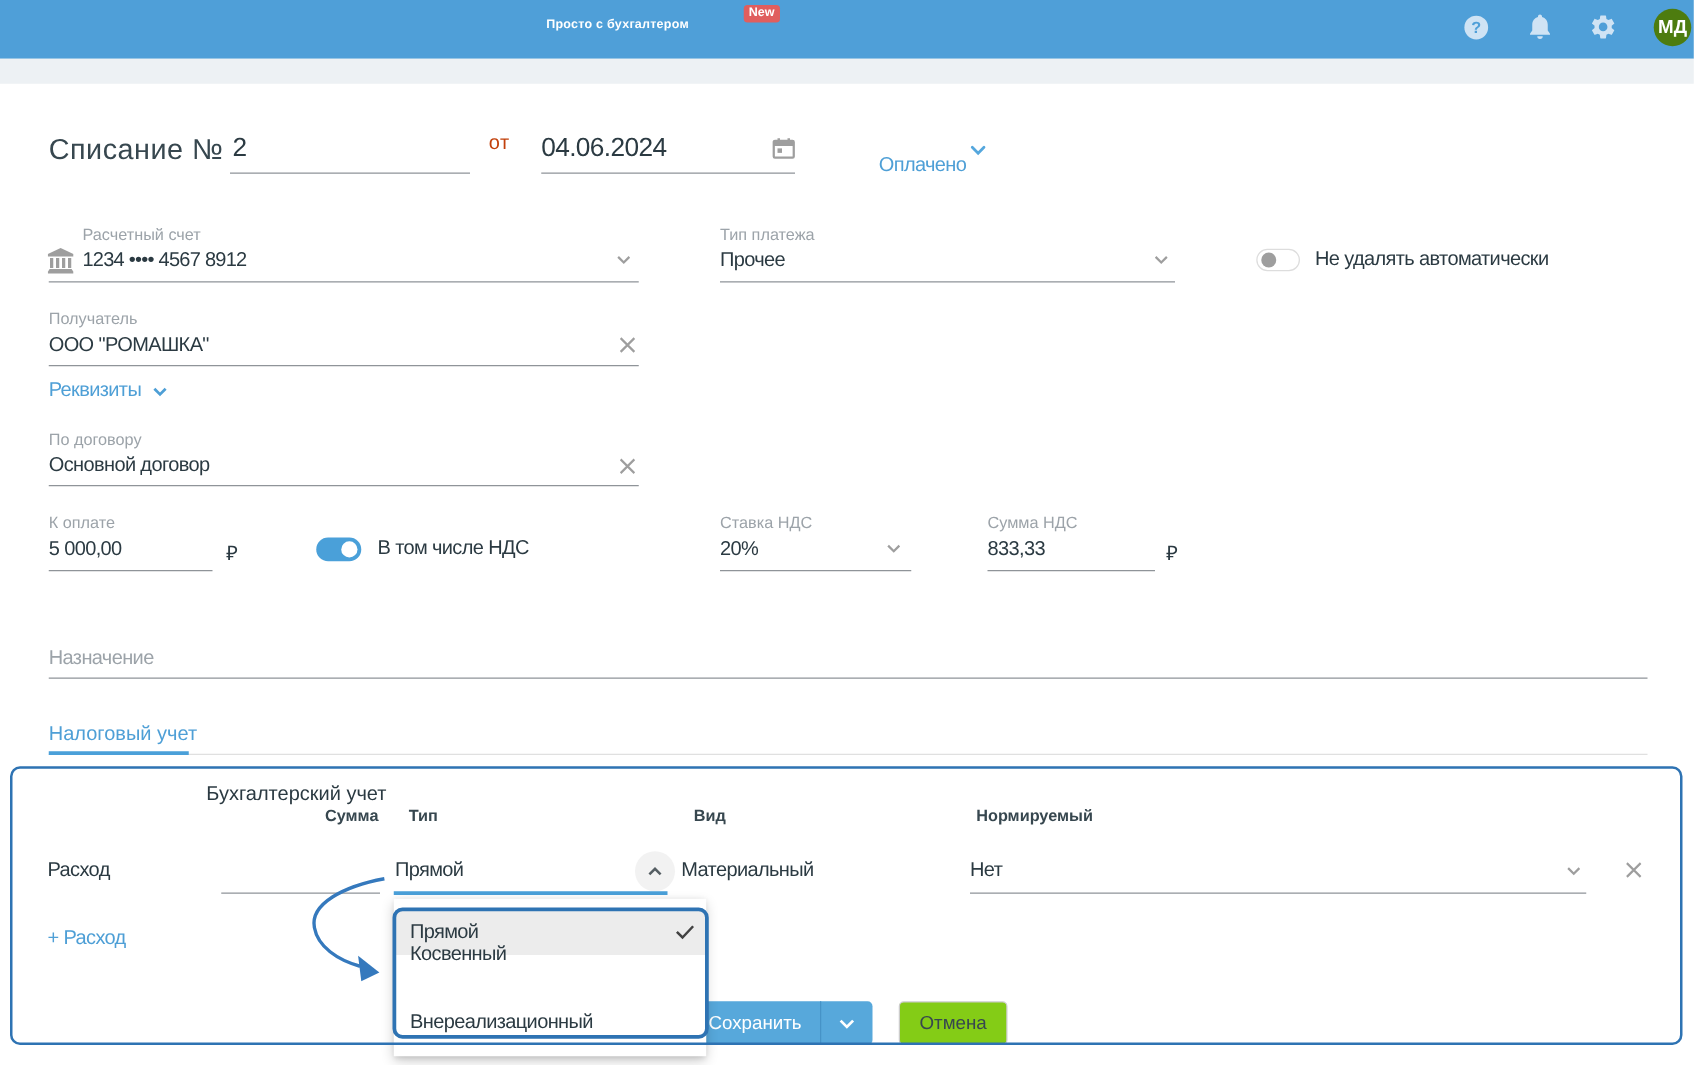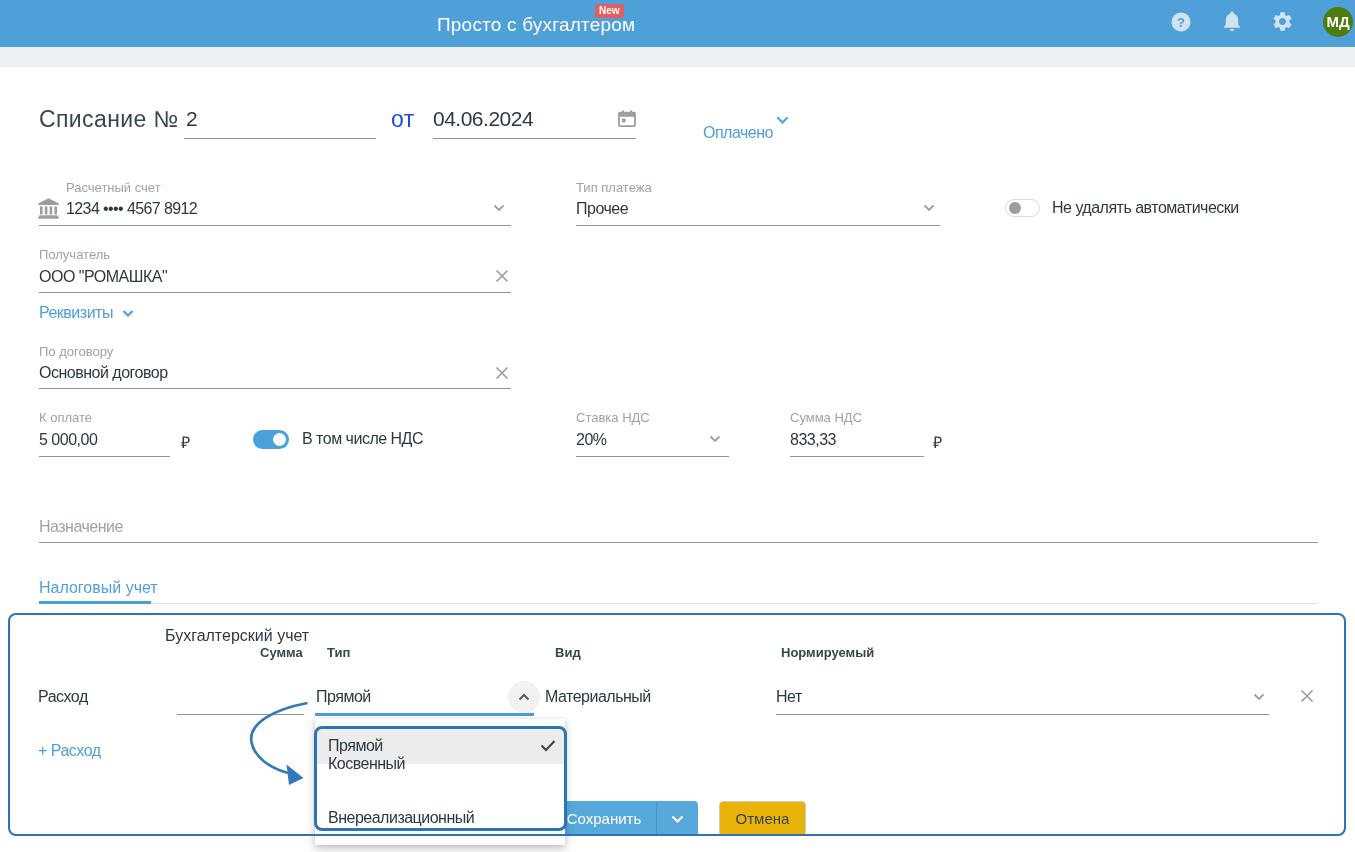--- a/index.html
+++ b/index.html
@@ -9,21 +9,21 @@
   .lbl { position:absolute; font-size:13px; color:#9CA3A9; }
   .val { position:absolute; font-size:16px; color:#2B3A42; letter-spacing:-0.5px; }
   .ul  { position:absolute; height:1px; background:#8F9499; }
   .blue { color:#4E9FD6; }
 </style>
 </head>
 <body>
 <div class="abs" style="left:0;top:0;width:1355px;height:852px;">
 
   <div class="abs" style="left:0;top:0;width:1355px;height:47px;background:#4F9FD8;"></div>
-  <div class="abs" style="left:437px;top:14px;font-size:19px;color:#fff;letter-spacing:0.2px;">Просто с бухгалтером</div>
+  <div class="abs" style="left:437px;top:14px;font-size:10px;color:#fff;letter-spacing:0.2px;font-weight:bold;">Просто с бухгалтером</div>
   <div class="abs" style="left:595px;top:4px;background:#E05E5E;color:#fff;font-size:10px;font-weight:bold;border-radius:3px;padding:1px 4px 2px;">New</div>
 
   <svg class="abs" style="left:1171px;top:12px;" width="20" height="20" viewBox="0 0 20 20">
     <circle cx="10" cy="10" r="9.5" fill="#CFE3F4"></circle>
     <text x="10" y="14.5" font-size="13" font-weight="bold" fill="#4F9FD8" text-anchor="middle" font-family="Liberation Sans">?</text>
   </svg>
 
   <svg class="abs" style="left:1223px;top:11px;" width="18" height="21" viewBox="0 0 18 21">
     <path fill="#CFE3F4" d="M9 0.5 c0.9 0 1.6 0.7 1.6 1.6 v0.5 c2.9 0.8 4.6 3.2 4.6 6.2 v4.6 l1.8 2.6 v0.8 H1 v-0.8 l1.8 -2.6 V8.8 c0 -3 1.7 -5.4 4.6 -6.2 v-0.5 c0 -0.9 0.7 -1.6 1.6 -1.6 z"></path>
     <path fill="#CFE3F4" d="M6.8 18 a2.2 2.2 0 0 0 4.4 0 z"></path>
@@ -33,21 +33,21 @@
     <path fill="#CFE3F4" d="M19.14 12.94c.04-.3.06-.61.06-.94 0-.32-.02-.64-.07-.94l2.03-1.58c.18-.14.23-.41.12-.61l-1.92-3.32c-.12-.22-.37-.29-.59-.22l-2.39.96c-.5-.38-1.03-.7-1.62-.94l-.36-2.54c-.04-.24-.24-.41-.48-.41h-3.84c-.24 0-.43.17-.47.41l-.36 2.54c-.59.24-1.13.57-1.62.94l-2.39-.96c-.22-.08-.47 0-.59.22L2.74 8.87c-.12.21-.08.47.12.61l2.03 1.58c-.05.3-.09.63-.09.94s.02.64.07.94l-2.03 1.58c-.18.14-.23.41-.12.61l1.92 3.32c.12.22.37.29.59.22l2.39-.96c.5.38 1.03.7 1.62.94l.36 2.54c.05.24.24.41.48.41h3.84c.24 0 .44-.17.47-.41l.36-2.54c.59-.24 1.13-.56 1.62-.94l2.39.96c.22.08.47 0 .59-.22l1.92-3.32c.12-.22.07-.47-.12-.61l-2.01-1.58zM12 15.6c-1.98 0-3.6-1.62-3.6-3.6s1.62-3.6 3.6-3.6 3.6 1.62 3.6 3.6-1.62 3.6-3.6 3.6z"></path>
   </svg>
 
   <div class="abs" style="left:1323px;top:7px;width:30px;height:30px;border-radius:50%;background:#4d7c0f;color:#fff;font-size:15px;font-weight:bold;text-align:center;line-height:30px;">МД</div>
 
   <div class="abs" style="left:0;top:47px;width:1355px;height:20px;background:#EDF1F4;"></div>
 
   <div class="abs" style="left:39px;top:106px;font-size:23px;letter-spacing:0.4px;color:#37474F;">Списание №</div>
   <div class="abs" style="left:186px;top:107px;font-size:21px;color:#2B3A42;">2</div>
   <div class="ul" style="left:184px;top:138px;width:192px;"></div>
-  <div class="abs" style="left:391px;top:106px;font-size:23px;letter-spacing:0.4px;color:#1d4ed8;">от</div>
+  <div class="abs" style="left:391px;top:106px;font-size:16px;letter-spacing:0.4px;color:#c2410c;">от</div>
   <div class="abs" style="left:433px;top:107px;font-size:21px;letter-spacing:-0.5px;color:#2B3A42;">04.06.2024</div>
   <div class="ul" style="left:433px;top:138px;width:203px;"></div>
 
   <svg class="abs" style="left:617px;top:109px;" width="20" height="20" viewBox="0 0 20 20">
     <path fill="#9E9E9E" d="M5 1.5 h2 v3 h-2 z M13 1.5 h2 v3 h-2 z"></path>
     <path fill="none" stroke="#9E9E9E" stroke-width="1.8" d="M3 3.6 h14 a1 1 0 0 1 1 1 v11.5 a1 1 0 0 1 -1 1 h-14 a1 1 0 0 1 -1 -1 v-11.5 a1 1 0 0 1 1 -1 z"></path>
     <path fill="#9E9E9E" d="M2.2 3.6 h15.6 v4.2 H2.2 z"></path>
     <rect x="5" y="9.7" width="3.6" height="3.6" fill="#9E9E9E"></rect>
   </svg>
   <div class="abs blue" style="left:703px;top:124px;font-size:16px;letter-spacing:-0.5px;">Оплачено</div>
@@ -154,21 +154,21 @@
   </svg>
 
   <div class="abs blue" style="left:38px;top:742px;font-size:16px;letter-spacing:-0.5px;">+ Расход</div>
 
   <div class="abs" style="left:552px;top:801px;width:146px;height:35px;background:#57A8DB;border-radius:4px;"></div>
   <div class="abs" style="left:552px;top:801px;width:104px;height:35px;color:#fff;font-size:15px;text-align:center;line-height:35px;">Сохранить</div>
   <div class="abs" style="left:656px;top:801px;width:1px;height:35px;background:#4693C7;"></div>
   <svg class="abs" style="left:671px;top:815px;" width="13" height="9" viewBox="0 0 13 9">
     <path fill="none" stroke="#fff" stroke-width="2.2" d="M1.5 1.5 L6.5 6.5 L11.5 1.5"></path>
   </svg>
-  <div class="abs" style="left:719px;top:801px;width:87px;height:35px;background:#eab308;border:1px solid #CCCCCC;border-radius:4px;color:#37474F;font-size:15px;text-align:center;line-height:33px;">Отмена</div>
+  <div class="abs" style="left:719px;top:801px;width:87px;height:35px;background:#84cc16;border:1px solid #CCCCCC;border-radius:4px;color:#37474F;font-size:15px;text-align:center;line-height:33px;">Отмена</div>
 
   <svg class="abs" style="left:243px;top:696px;" width="75" height="92" viewBox="0 0 75 92">
     <path fill="none" stroke="#3579BD" stroke-width="2.7" d="M64.5 7 C32 13 5 27 8.5 46 C11.3 61.5 27 72 45 77"></path>
     <path fill="#3579BD" d="M60.5 82 L43.5 68.5 L46 89 z"></path>
   </svg>
 
   <div class="abs" style="left:315px;top:719px;width:250px;height:126px;background:#fff;box-shadow:0 4px 10px rgba(0,0,0,0.2), 0 1px 4px rgba(0,0,0,0.12);"></div>
   <div class="abs" style="left:316px;top:728px;width:248px;height:36px;background:#ECECEC;"></div>
   <div class="abs" style="left:328px;top:737px;font-size:16px;color:#2B3A42;letter-spacing:-0.5px;">Прямой</div>
   <svg class="abs" style="left:540px;top:739px;" width="16" height="13" viewBox="0 0 16 13">

